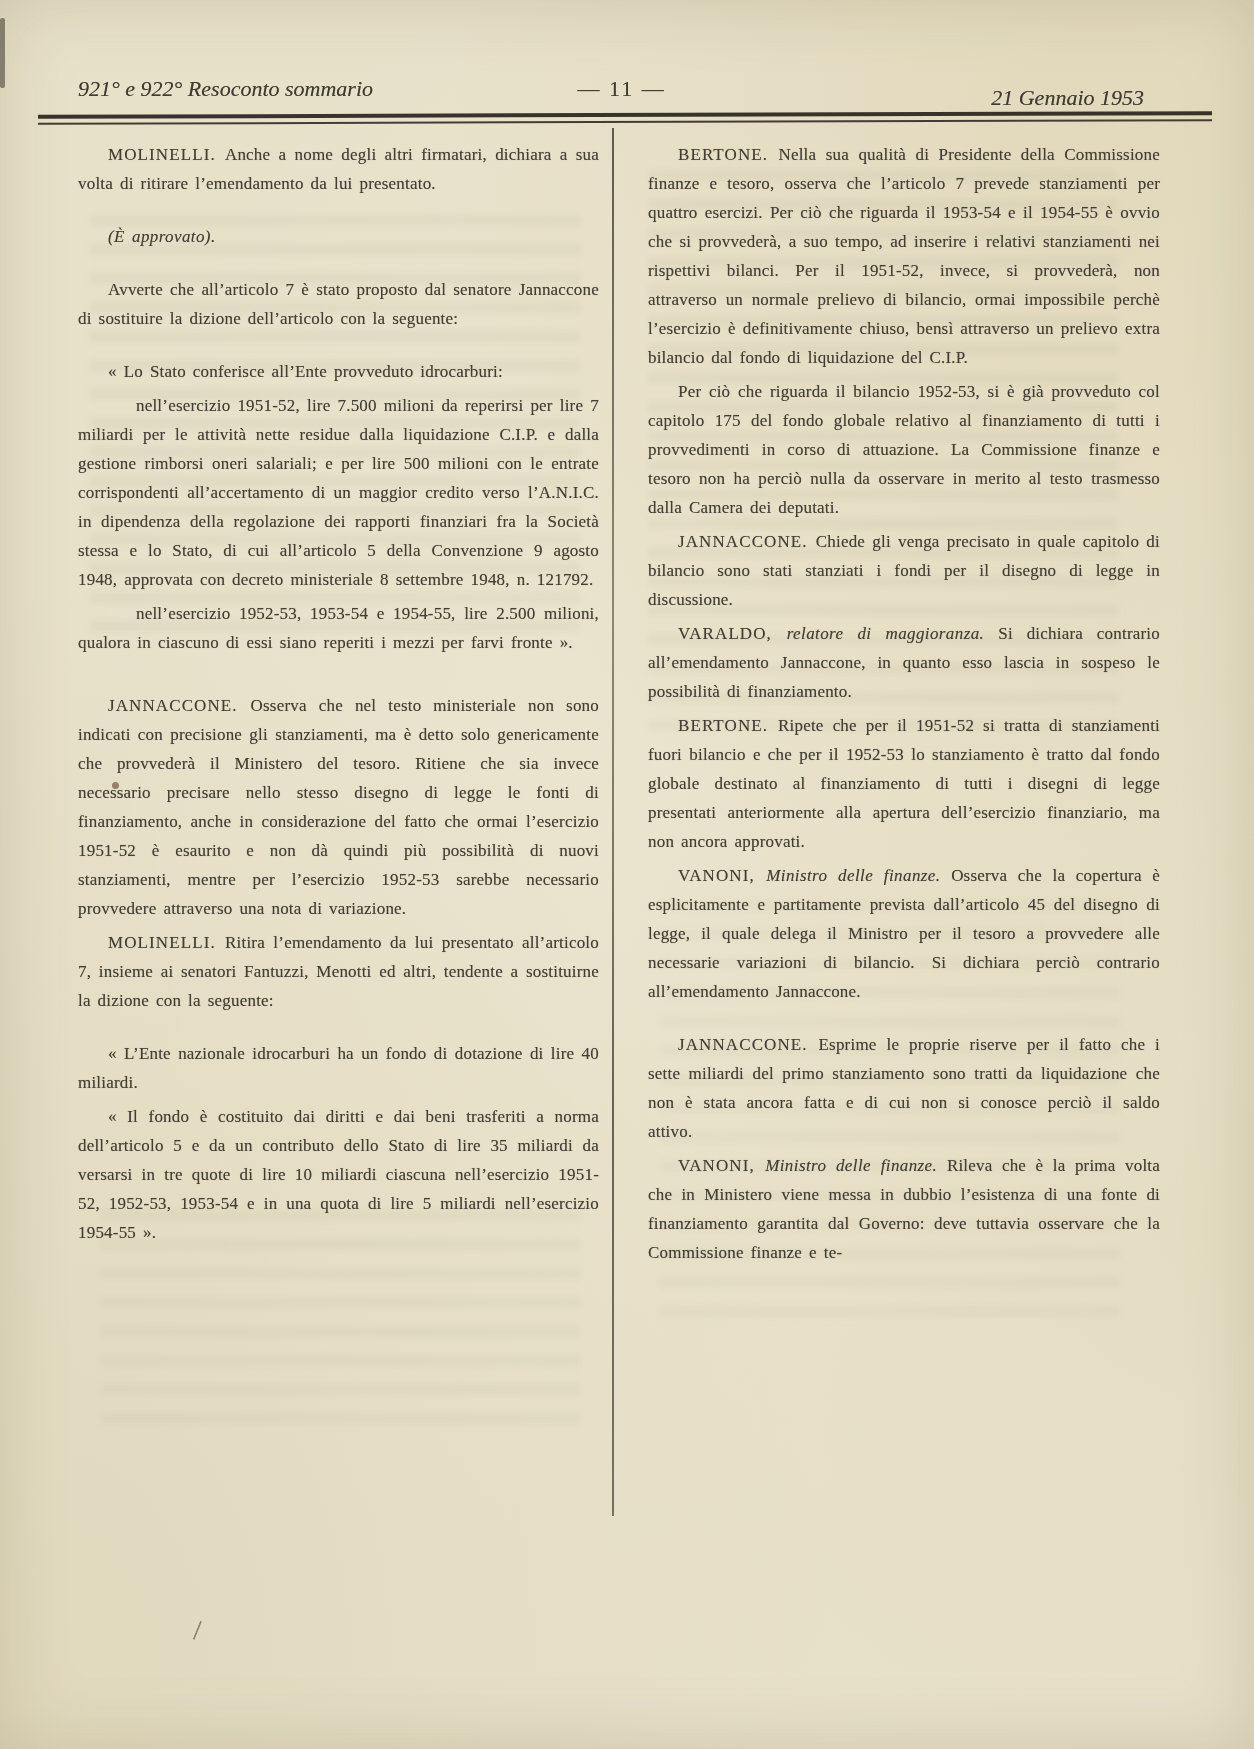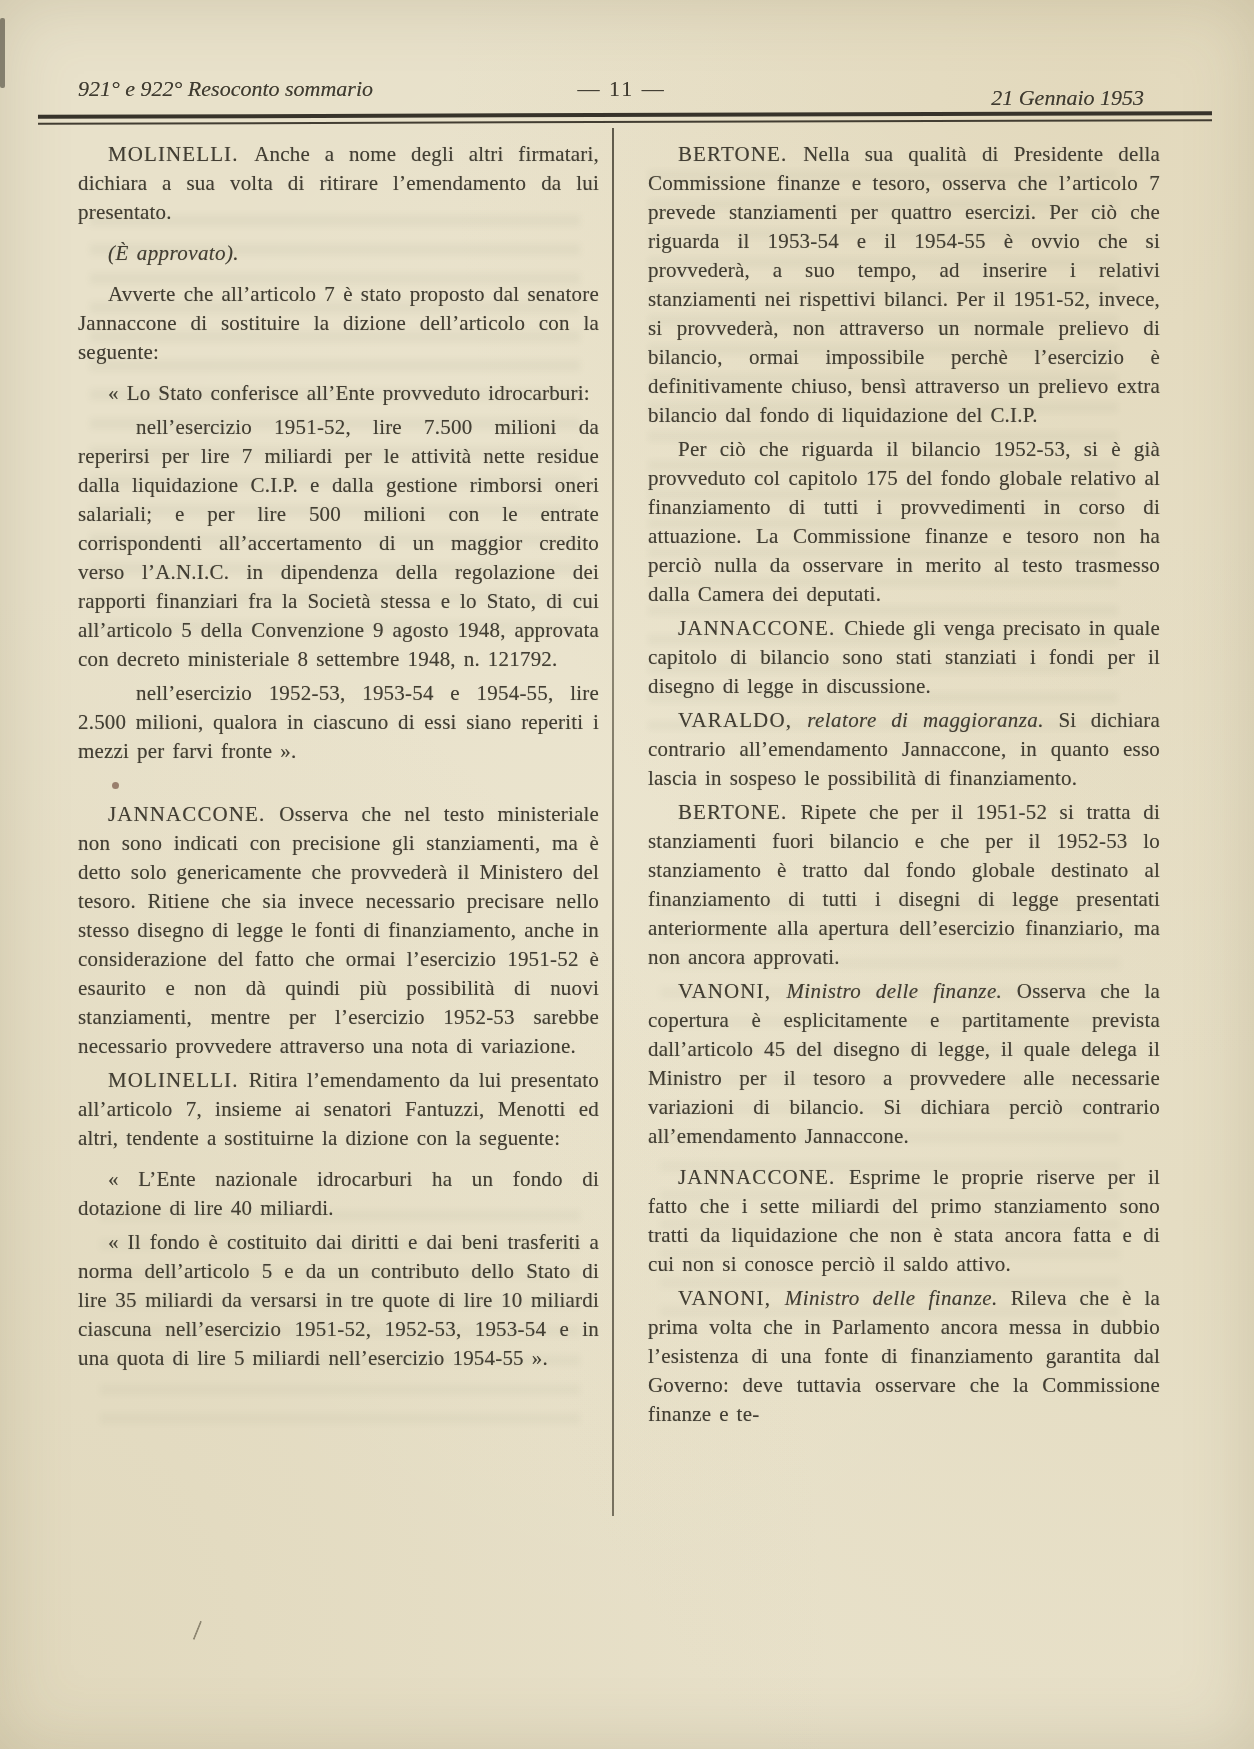--- a/index.html
+++ b/index.html
@@ -49,31 +49,31 @@
     transform:rotate(-0.18deg);
   }
 
   .divider{
     position:absolute;left:612px;top:128px;width:2px;height:1388px;
     background:linear-gradient(180deg, rgba(72,67,53,.85), rgba(92,86,68,.65) 35%, rgba(72,67,53,.8) 70%, rgba(82,76,60,.75));
   }
 
   .col{
     position:absolute;top:140px;
-    font-size:21px;line-height:29px;color:#423e33;
+    font-size:17px;line-height:29px;color:#423e33;
     text-align:justify;
     word-spacing:2.5px;letter-spacing:.2px;
     text-shadow:0 0 .7px rgba(66,62,51,.45);
   }
   .col-left{left:78px;width:521px;}
   .col-right{left:648px;width:512px;}
 
   .col p{margin:0 0 5px;text-indent:30px;}
   .col p.deep{text-indent:58px;}
-  .col p.gap-sm{margin-top:12px;}
+  .col p.gap-sm{margin-top:24px;}
   .col p.gap-lg{margin-top:34px;}
   .s-sp{letter-spacing:1.1px;}
   .s-i{font-style:italic;letter-spacing:.4px;}
 
   .ink-speck{
     position:absolute;left:112px;top:782px;width:7px;height:7px;border-radius:50%;
     background:#6e4c3c;opacity:.65;
   }
   .pen-mark{
     position:absolute;left:196px;top:1622px;width:9px;height:20px;
@@ -115,19 +115,19 @@
       <p class="p"><span class="s-n">« Il fondo è costituito dai diritti e dai beni trasferiti a norma dell’articolo 5 e da un contributo dello Stato di lire 35 miliardi da versarsi in tre quote di lire 10 miliardi ciascuna nell’esercizio 1951-52, 1952-53, 1953-54 e in una quota di lire 5 miliardi nell’esercizio 1954-55 ».</span></p>
     </div>
   <div class="col col-right" id="col-right">
       <p class="p"><span class="s-sp">BERTONE. </span><span class="s-n">Nella sua qualità di Presidente della Commissione finanze e tesoro, osserva che l’articolo 7 prevede stanziamenti per quattro esercizi. Per ciò che riguarda il 1953-54 e il 1954-55 è ovvio che si provvederà, a suo tempo, ad inserire i relativi stanziamenti nei rispettivi bilanci. Per il 1951-52, invece, si provvederà, non attraverso un normale prelievo di bilancio, ormai impossibile perchè l’esercizio è definitivamente chiuso, bensì attraverso un prelievo extra bilancio dal fondo di liquidazione del C.I.P.</span></p>
       <p class="p"><span class="s-n">Per ciò che riguarda il bilancio 1952-53, si è già provveduto col capitolo 175 del fondo globale relativo al finanziamento di tutti i provvedimenti in corso di attuazione. La Commissione finanze e tesoro non ha perciò nulla da osservare in merito al testo trasmesso dalla Camera dei deputati.</span></p>
       <p class="p"><span class="s-sp">JANNACCONE. </span><span class="s-n">Chiede gli venga precisato in quale capitolo di bilancio sono stati stanziati i fondi per il disegno di legge in discussione.</span></p>
       <p class="p"><span class="s-sp">VARALDO, </span><span class="s-i">relatore di maggioranza. </span><span class="s-n">Si dichiara contrario all’emendamento Jannaccone, in quanto esso lascia in sospeso le possibilità di finanziamento.</span></p>
       <p class="p"><span class="s-sp">BERTONE. </span><span class="s-n">Ripete che per il 1951-52 si tratta di stanziamenti fuori bilancio e che per il 1952-53 lo stanziamento è tratto dal fondo globale destinato al finanziamento di tutti i disegni di legge presentati anteriormente alla apertura dell’esercizio finanziario, ma non ancora approvati.</span></p>
       <p class="p"><span class="s-sp">VANONI, </span><span class="s-i">Ministro delle finanze. </span><span class="s-n">Osserva che la copertura è esplicitamente e partitamente prevista dall’articolo 45 del disegno di legge, il quale delega il Ministro per il tesoro a provvedere alle necessarie variazioni di bilancio. Si dichiara perciò contrario all’emendamento Jannaccone.</span></p>
       <p class="p gap-sm"><span class="s-sp">JANNACCONE. </span><span class="s-n">Esprime le proprie riserve per il fatto che i sette miliardi del primo stanziamento sono tratti da liquidazione che non è stata ancora fatta e di cui non si conosce perciò il saldo attivo.</span></p>
-      <p class="p"><span class="s-sp">VANONI, </span><span class="s-i">Ministro delle finanze. </span><span class="s-n">Rileva che è la prima volta che in Parlamento ancora messa in dubbio l’esistenza di una fonte di finanziamento garantita dal Governo: deve tuttavia osservare che la Commissione finanze e te-</span></p>
+      <p class="p"><span class="s-sp">VANONI, </span><span class="s-i">Ministro delle finanze. </span><span class="s-n">Rileva che è la prima volta che in Ministero viene messa in dubbio l’esistenza di una fonte di finanziamento garantita dal Governo: deve tuttavia osservare che la Commissione finanze e te-</span></p>
     </div>
 
   <div class="ink-speck"></div>
   <div class="pen-mark"></div>
   <div class="scan-edge"></div>
 </div>
 
 </body></html>

